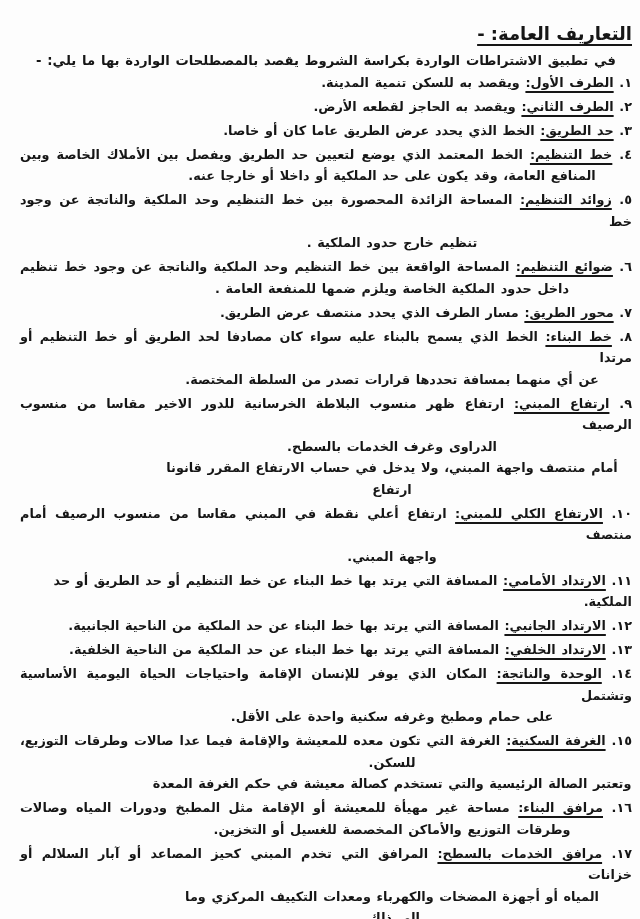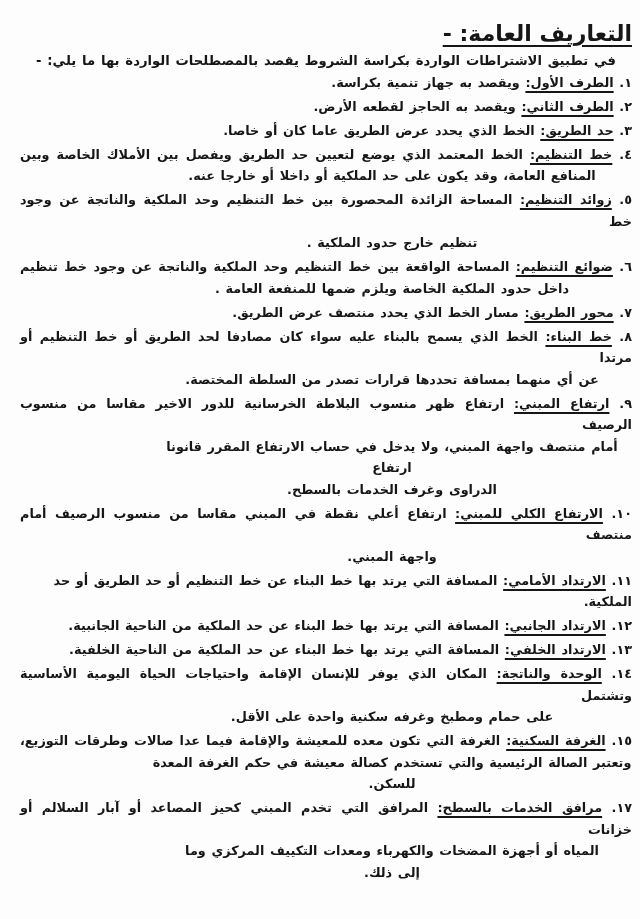--- a/index.html
+++ b/index.html
@@ -17,21 +17,21 @@
   }
   .page {
     box-sizing: border-box;
     width: 640px;
     height: 919px;
     padding: 22px 8px 0 20px;
     direction: rtl;
     background: #fdfdfd;
   }
   .title {
-    font-size: 22px;
+    font-size: 18px;
     line-height: 24px;
     text-decoration: underline;
     text-decoration-thickness: 1.6px;
     text-underline-offset: 4px;
     margin-bottom: 4px;
     text-align: right;
   }
   .intro {
     font-size: 13.2px;
     line-height: 21.5px;
@@ -77,73 +77,77 @@
 </head>
 <body style="color: rgb(22, 22, 22);">
 
 <div class="page" style="background: rgb(253, 253, 253);">
   <div class="title">التعاريف العامة: -</div>
 
   <div class="intro">في تطبيق الاشتراطات الواردة بكراسة الشروط يقصد بالمصطلحات الواردة بها ما يلي: -</div>
 
   <ol class="defs" id="definitions-list">
       <li class="def-item">
-    <div class="line first"><span class="num">١.</span> <span class="term">الطرف الأول:</span> <span class="text">ويقصد به جهاز تنمية بكراسة.</span></div>
+    <div class="line first"><span class="num">١.</span> <span class="term">الطرف الأول:</span> <span class="text">ويقصد به للسكن تنمية المدينة.</span></div>
   </li>
       <li class="def-item">
     <div class="line first"><span class="num">٢.</span> <span class="term">الطرف الثاني:</span> <span class="text">ويقصد به الحاجز لقطعه الأرض.</span></div>
   </li>
       <li class="def-item">
     <div class="line first"><span class="num">٣.</span> <span class="term">حد الطريق:</span> <span class="text">الخط الذي يحدد عرض الطريق عاما كان أو خاصا.</span></div>
   </li>
       <li class="def-item">
     <div class="line first justify"><span class="num">٤.</span> <span class="term">خط التنظيم:</span> <span class="text">الخط المعتمد الذي يوضع لتعيين حد الطريق ويفصل بين الأملاك الخاصة وبين</span></div>
   <div class="line cont">المنافع العامة، وقد يكون على حد الملكية أو داخلا أو خارجا عنه.</div>
       </li>
       <li class="def-item">
     <div class="line first justify"><span class="num">٥.</span> <span class="term">زوائد التنظيم:</span> <span class="text">المساحة الزائدة المحصورة بين خط التنظيم وحد الملكية والناتجة عن وجود خط</span></div>
   <div class="line cont">تنظيم خارج حدود الملكية .</div>
       </li>
       <li class="def-item">
     <div class="line first justify"><span class="num">٦.</span> <span class="term">ضوائع التنظيم:</span> <span class="text">المساحة الواقعة بين خط التنظيم وحد الملكية والناتجة عن وجود خط تنظيم</span></div>
   <div class="line cont">داخل حدود الملكية الخاصة ويلزم ضمها للمنفعة العامة .</div>
       </li>
       <li class="def-item">
-    <div class="line first"><span class="num">٧.</span> <span class="term">محور الطريق:</span> <span class="text">مسار الخط الذي يحدد منتصف عرض الطريق.</span></div>
+    <div class="line first"><span class="num">٧.</span> <span class="term">محور الطريق:</span> <span class="text">مسار الطرف الذي يحدد منتصف عرض الطريق.</span></div>
   </li>
       <li class="def-item">
     <div class="line first justify"><span class="num">٨.</span> <span class="term">خط البناء:</span> <span class="text">الخط الذي يسمح بالبناء عليه سواء كان مصادفا لحد الطريق أو خط التنظيم أو مرتدا</span></div>
   <div class="line cont">عن أي منهما بمسافة تحددها قرارات تصدر من السلطة المختصة.</div>
       </li>
       <li class="def-item">
     <div class="line first justify"><span class="num">٩.</span> <span class="term">ارتفاع المبني:</span> <span class="text">ارتفاع ظهر منسوب البلاطة الخرسانية للدور الاخير مقاسا من منسوب الرصيف</span></div>
-  <div class="line cont">أمام منتصف واجهة المبني، ولا يدخل في حساب الارتفاع المقرر قانونا ارتفاع</div>
-        <div class="line cont">الدراوى وغرف الخدمات بالسطح.</div>
+  <div class="line cont">الدراوى وغرف الخدمات بالسطح.</div>
+        <div class="line cont">أمام منتصف واجهة المبني، ولا يدخل في حساب الارتفاع المقرر قانونا ارتفاع</div>
       </li>
       <li class="def-item">
     <div class="line first justify"><span class="num">١٠.</span> <span class="term">الارتفاع الكلي للمبني:</span> <span class="text">ارتفاع أعلي نقطة في المبني مقاسا من منسوب الرصيف أمام منتصف</span></div>
   <div class="line cont">واجهة المبني.</div>
       </li>
       <li class="def-item">
     <div class="line first"><span class="num">١١.</span> <span class="term">الارتداد الأمامي:</span> <span class="text">المسافة التي يرتد بها خط البناء عن خط التنظيم أو حد الطريق أو حد الملكية.</span></div>
   </li>
       <li class="def-item">
     <div class="line first"><span class="num">١٢.</span> <span class="term">الارتداد الجانبي:</span> <span class="text">المسافة التي يرتد بها خط البناء عن حد الملكية من الناحية الجانبية.</span></div>
   </li>
       <li class="def-item">
     <div class="line first"><span class="num">١٣.</span> <span class="term">الارتداد الخلفي:</span> <span class="text">المسافة التي يرتد بها خط البناء عن حد الملكية من الناحية الخلفية.</span></div>
   </li>
       <li class="def-item">
     <div class="line first justify"><span class="num">١٤.</span> <span class="term">الوحدة والناتجة:</span> <span class="text">المكان الذي يوفر للإنسان الإقامة واحتياجات الحياة اليومية الأساسية وتشتمل</span></div>
   <div class="line cont">على حمام ومطبخ وغرفه سكنية واحدة على الأقل.</div>
       </li>
       <li class="def-item">
     <div class="line first justify"><span class="num">١٥.</span> <span class="term">الغرفة السكنية:</span> <span class="text">الغرفة التي تكون معده للمعيشة والإقامة فيما عدا صالات وطرقات التوزيع،</span></div>
-  <div class="line cont">وتعتبر الصالة الرئيسية والتي تستخدم كصالة معيشة في حكم الغرفة المعدة</div>
-        <div class="line cont">للسكن.</div>
+  <div class="line cont">للسكن.</div>
+        <div class="line cont">وتعتبر الصالة الرئيسية والتي تستخدم كصالة معيشة في حكم الغرفة المعدة</div>
+      </li>
+      <li class="def-item">
+    <div class="line first justify"><span class="num">١٦.</span> <span class="term">مرافق البناء:</span> <span class="text">مساحة غير مهيأة للمعيشة أو الإقامة مثل المطبخ ودورات المياه وصالات</span></div>
+  <div class="line cont">وطرقات التوزيع والأماكن المخصصة للغسيل أو التخزين.</div>
       </li>
       <li class="def-item">
     <div class="line first justify"><span class="num">١٧.</span> <span class="term">مرافق الخدمات بالسطح:</span> <span class="text">المرافق التي تخدم المبني كحيز المصاعد أو آبار السلالم أو خزانات</span></div>
   <div class="line cont">المياه أو أجهزة المضخات والكهرباء ومعدات التكييف المركزي وما</div>
         <div class="line cont">إلى ذلك.</div>
       </li>
     </ol>
 </div>
 
 </body></html>

